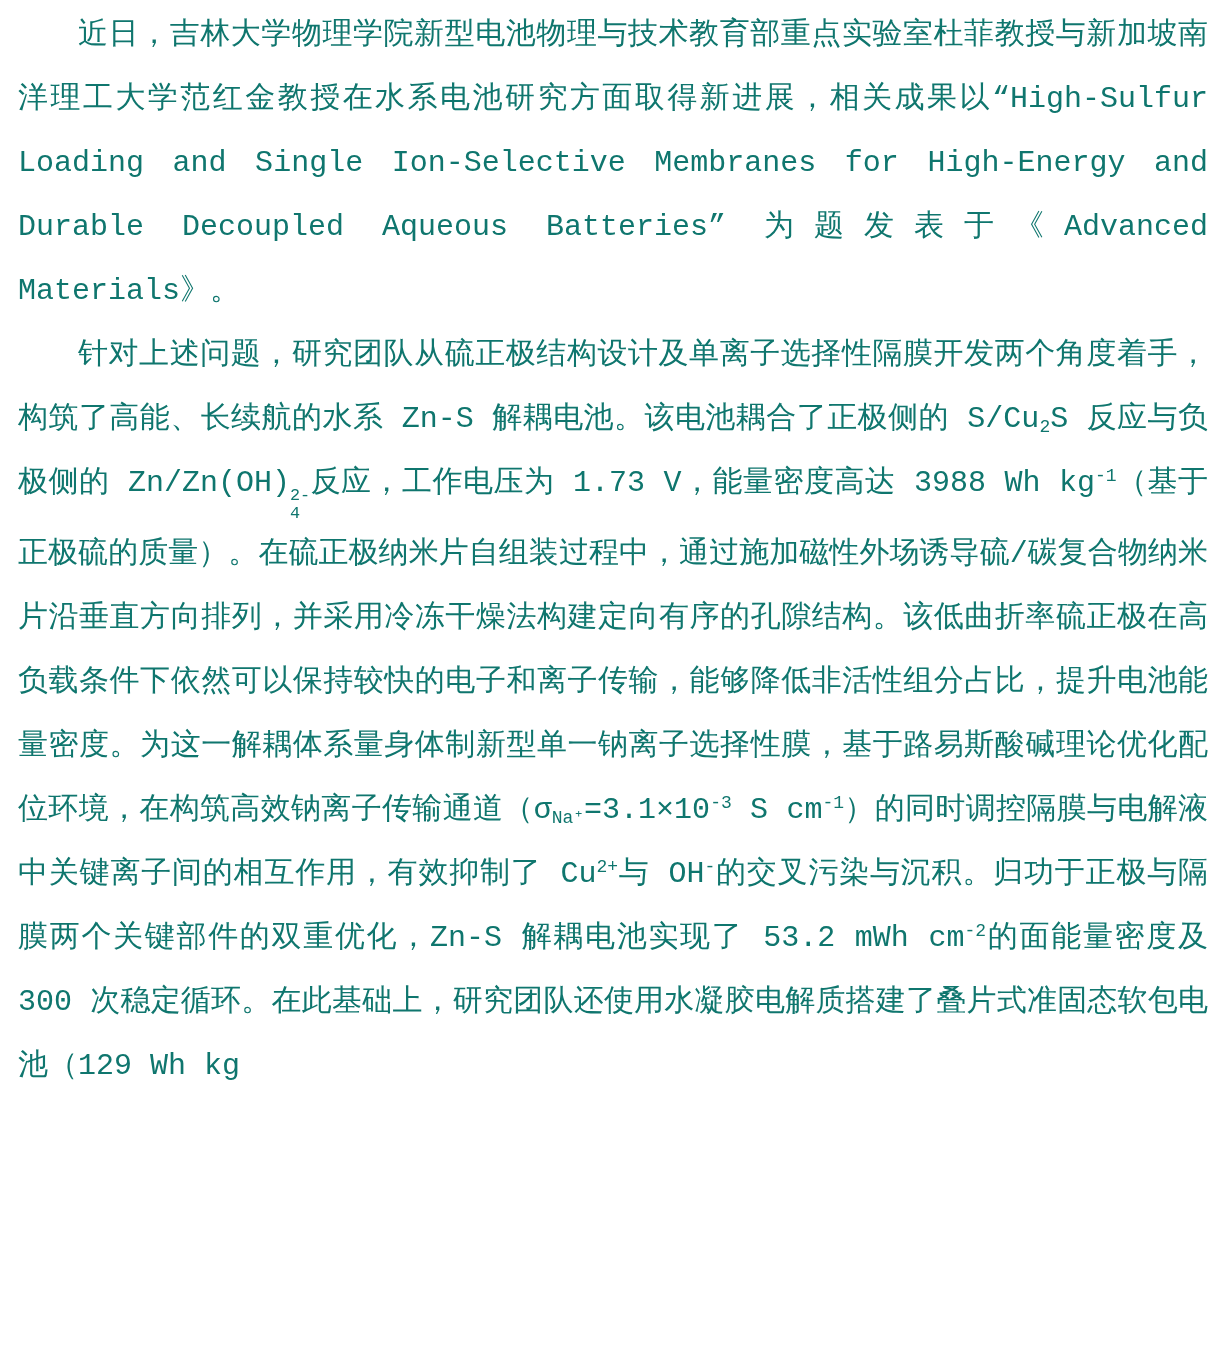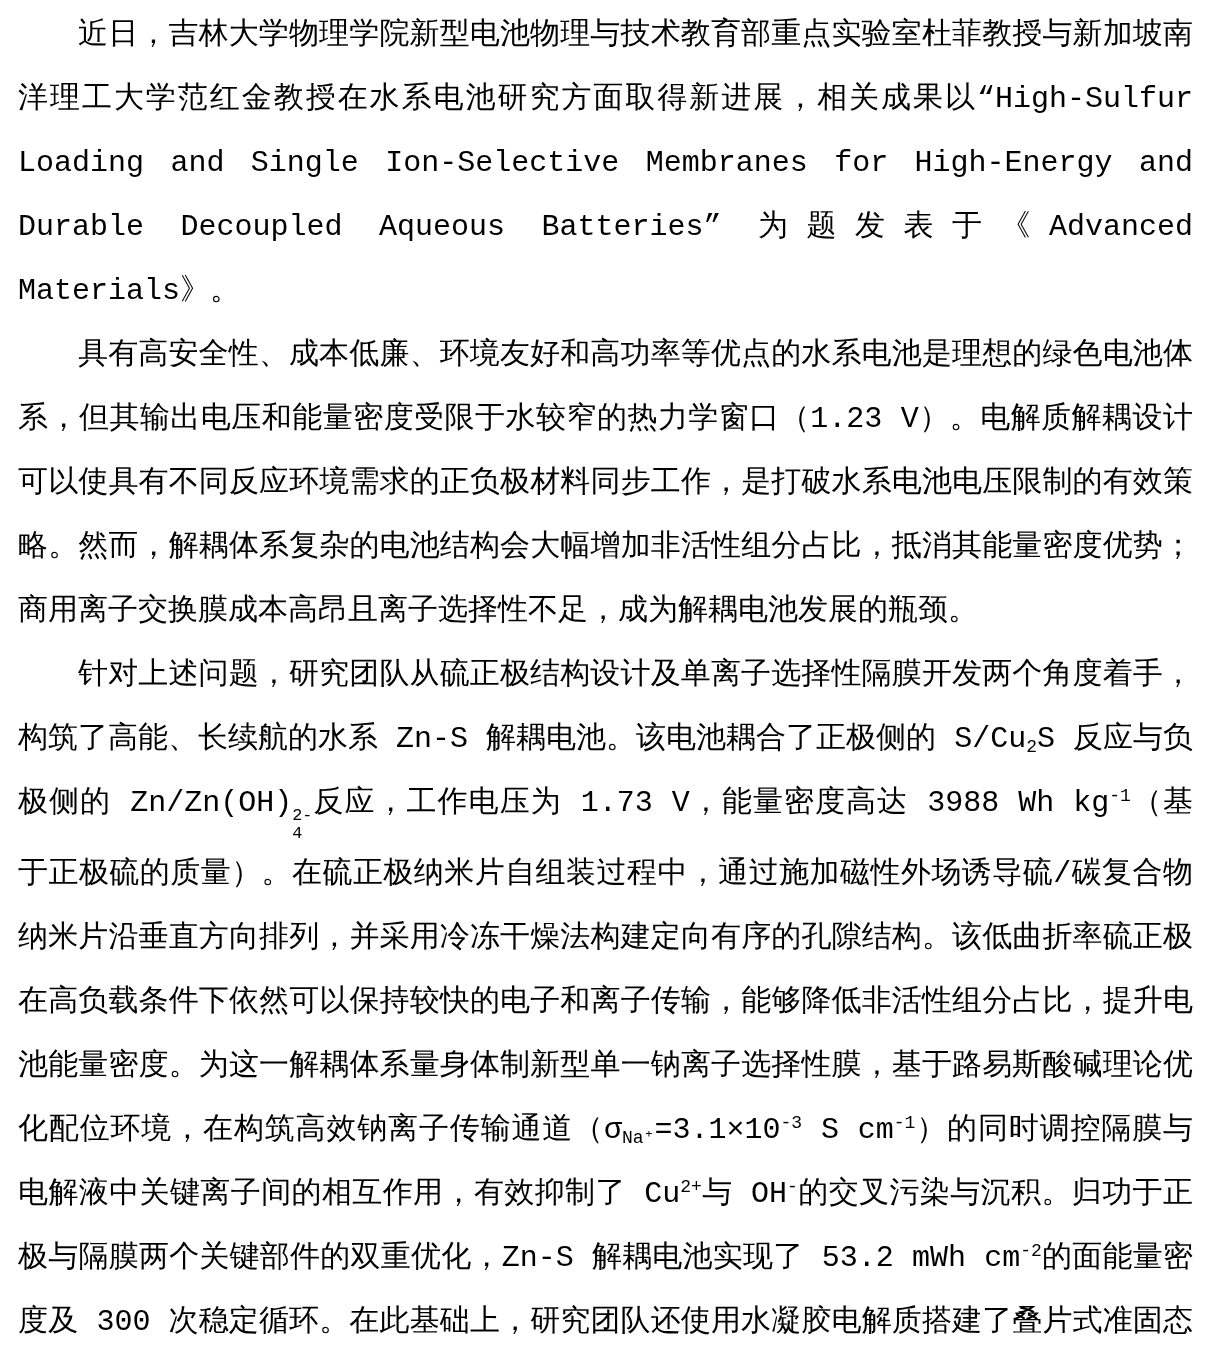--- a/index.html
+++ b/index.html
@@ -5,25 +5,25 @@
   * { margin: 0; padding: 0; box-sizing: border-box; }
   html, body { background: #ffffff; }
   body {
     width: 1212px;
     height: 1352px;
     overflow: hidden;
   }
   .page {
     width: 100%;
     height: 100%;
-    padding: 3px 19px 0 18px;
+    padding: 3px 4px 0 18px;
     font-family: "Liberation Mono", "DejaVu Sans Mono", serif;
     font-size: 30px;
     line-height: 64px;
-    color: #000000;
+    color: #0f766e;
     text-align: justify;
     text-justify: inter-character;
   }
   p.para {
     text-indent: 2em;
     margin: 0;
   }
   sup, sub {
     font-size: 0.60em;
     line-height: 0;
@@ -43,19 +43,18 @@
     display: block;
     height: 1.05em;
   }
 </style>
 </head>
 <body>
 
 <div class="page">
   <div id="doc-body">
       <p class="para"><span>近日，吉林大学物理学院新型电池物理与技术教育部重点实验室杜菲教授与新加坡南洋理工大学范红金教授在水系电池研究方面取得新进展，相关成果以“High-Sulfur Loading and Single Ion-Selective Membranes for High-Energy and Durable Decoupled Aqueous Batteries” 为题发表于《Advanced Materials》。</span></p>
-      <p class="para"><span>具有高安全性、成本低廉、环境友好和高功率等优点的水系电池是理想的绿色电池体系，但其输出电压和能量密度受限于水较窄的热力学窗口（1.23 V）。电解质解耦设计可以使具有不同反应环境需求的正负极材料同步工作，是打破水系电池电压限制的有效策略。然而，解耦体系复杂的电池结构会大幅增加非活性组分占比，抵消其能量密度优势；商用离子交换膜成本高昂且离子选择性不足，成为解耦电池发展的瓶颈。</span></p>
       <p class="para"><span>针对上述问题，研究团队从硫正极结构设计及单离子选择性隔膜开发两个角度着手，构筑了高能、长续航的水系 Zn-S 解耦电池。该电池耦合了正极侧的 S/Cu</span><sub>2</sub><span>S 反应与负极侧的 Zn/Zn(OH)</span><span class="stack">
           <span class="stk-top">2-</span>
           <span class="stk-bottom">4</span>
         </span><span>反应，工作电压为 1.73 V，能量密度高达 3988 Wh kg</span><sup>-1</sup><span>（基于正极硫的质量）。在硫正极纳米片自组装过程中，通过施加磁性外场诱导硫/碳复合物纳米片沿垂直方向排列，并采用冷冻干燥法构建定向有序的孔隙结构。该低曲折率硫正极在高负载条件下依然可以保持较快的电子和离子传输，能够降低非活性组分占比，提升电池能量密度。为这一解耦体系量身体制新型单一钠离子选择性膜，基于路易斯酸碱理论优化配位环境，在构筑高效钠离子传输通道（σ</span><sub>Na⁺</sub><span>=3.1×10</span><sup>-3</sup><span> S cm</span><sup>-1</sup><span>）的同时调控隔膜与电解液中关键离子间的相互作用，有效抑制了 Cu</span><sup>2+</sup><span>与 OH</span><sup>-</sup><span>的交叉污染与沉积。归功于正极与隔膜两个关键部件的双重优化，Zn-S 解耦电池实现了 53.2 mWh cm</span><sup>-2</sup><span>的面能量密度及 300 次稳定循环。在此基础上，研究团队还使用水凝胶电解质搭建了叠片式准固态软包电池（129 Wh kg</span></p>
     </div>
 </div>
 
 </body></html>

